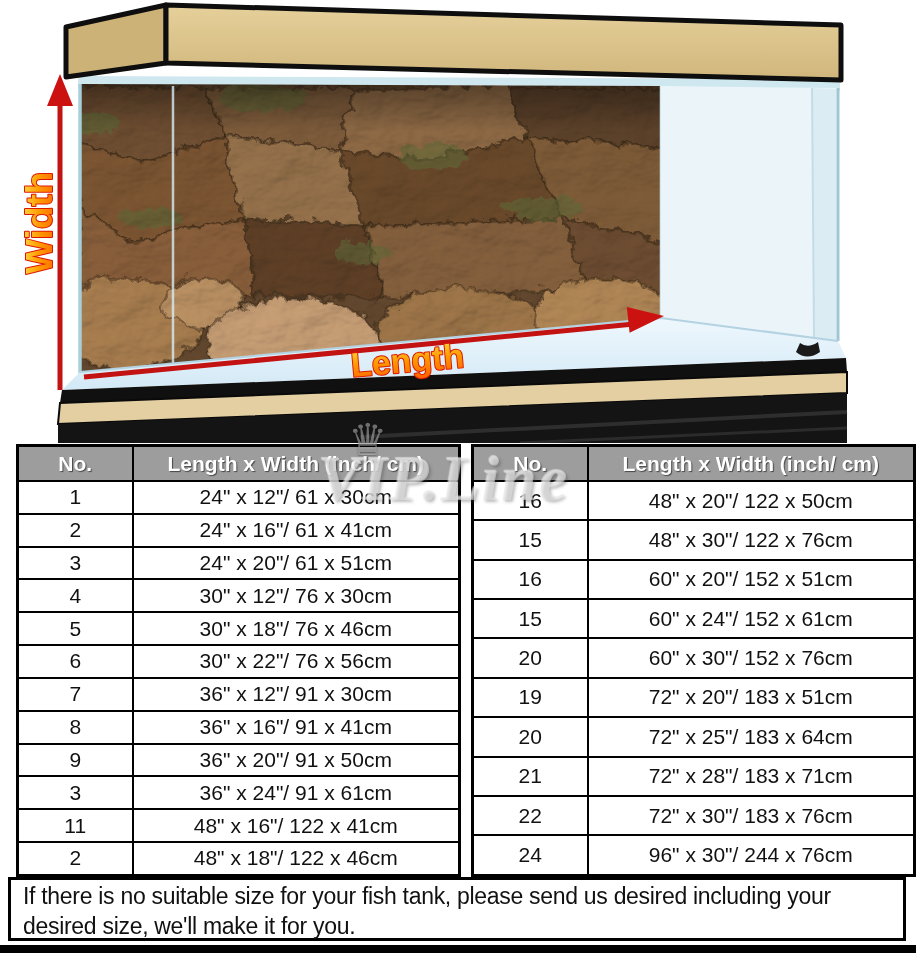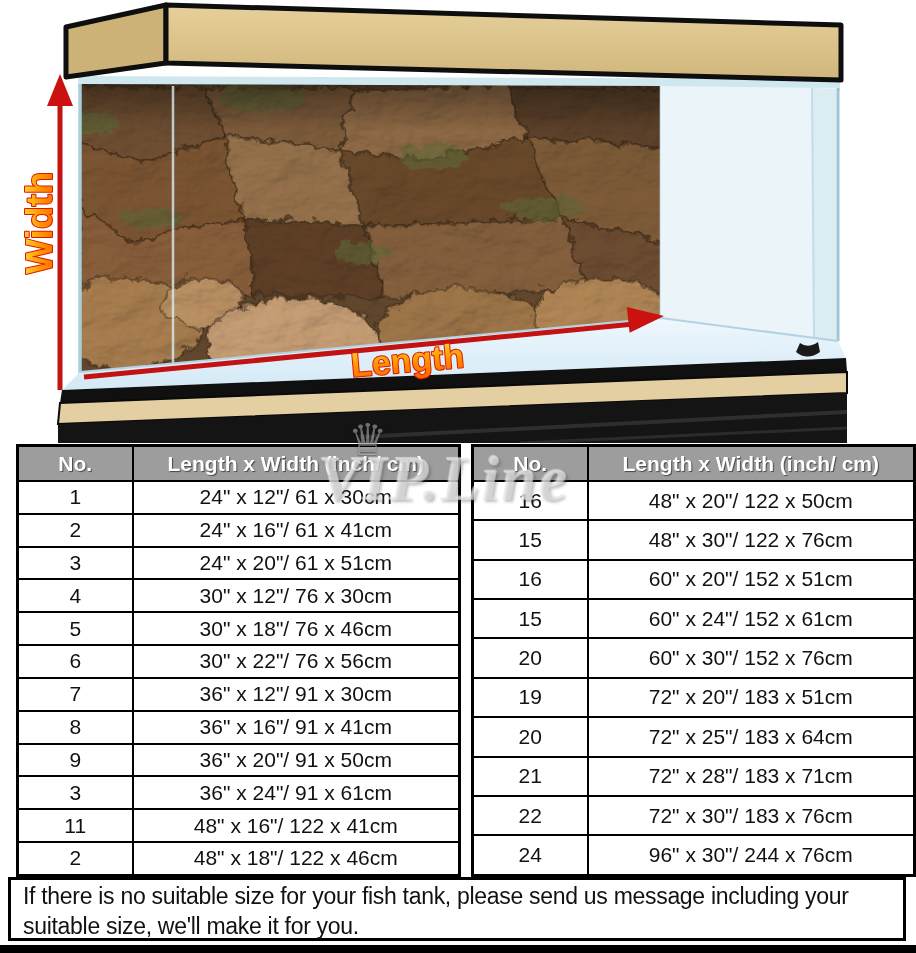--- a/index.html
+++ b/index.html
@@ -270,16 +270,16 @@
           </tr>
         </tbody>
     </table>
   </div>
 
   <div class="watermark">
     <span class="wm-crown">♛</span>
     <span class="wm-text">VIP.Line</span>
   </div>
 
-  <div class="note">If there is no suitable size for your fish tank, please send us message including your suitable size, we'll make it for you.</div>
+  <div class="note">If there is no suitable size for your fish tank, please send us desired including your desired size, we'll make it for you.</div>
   <div class="bottom-bar"></div>
 
 </div>
 
 </body></html>

